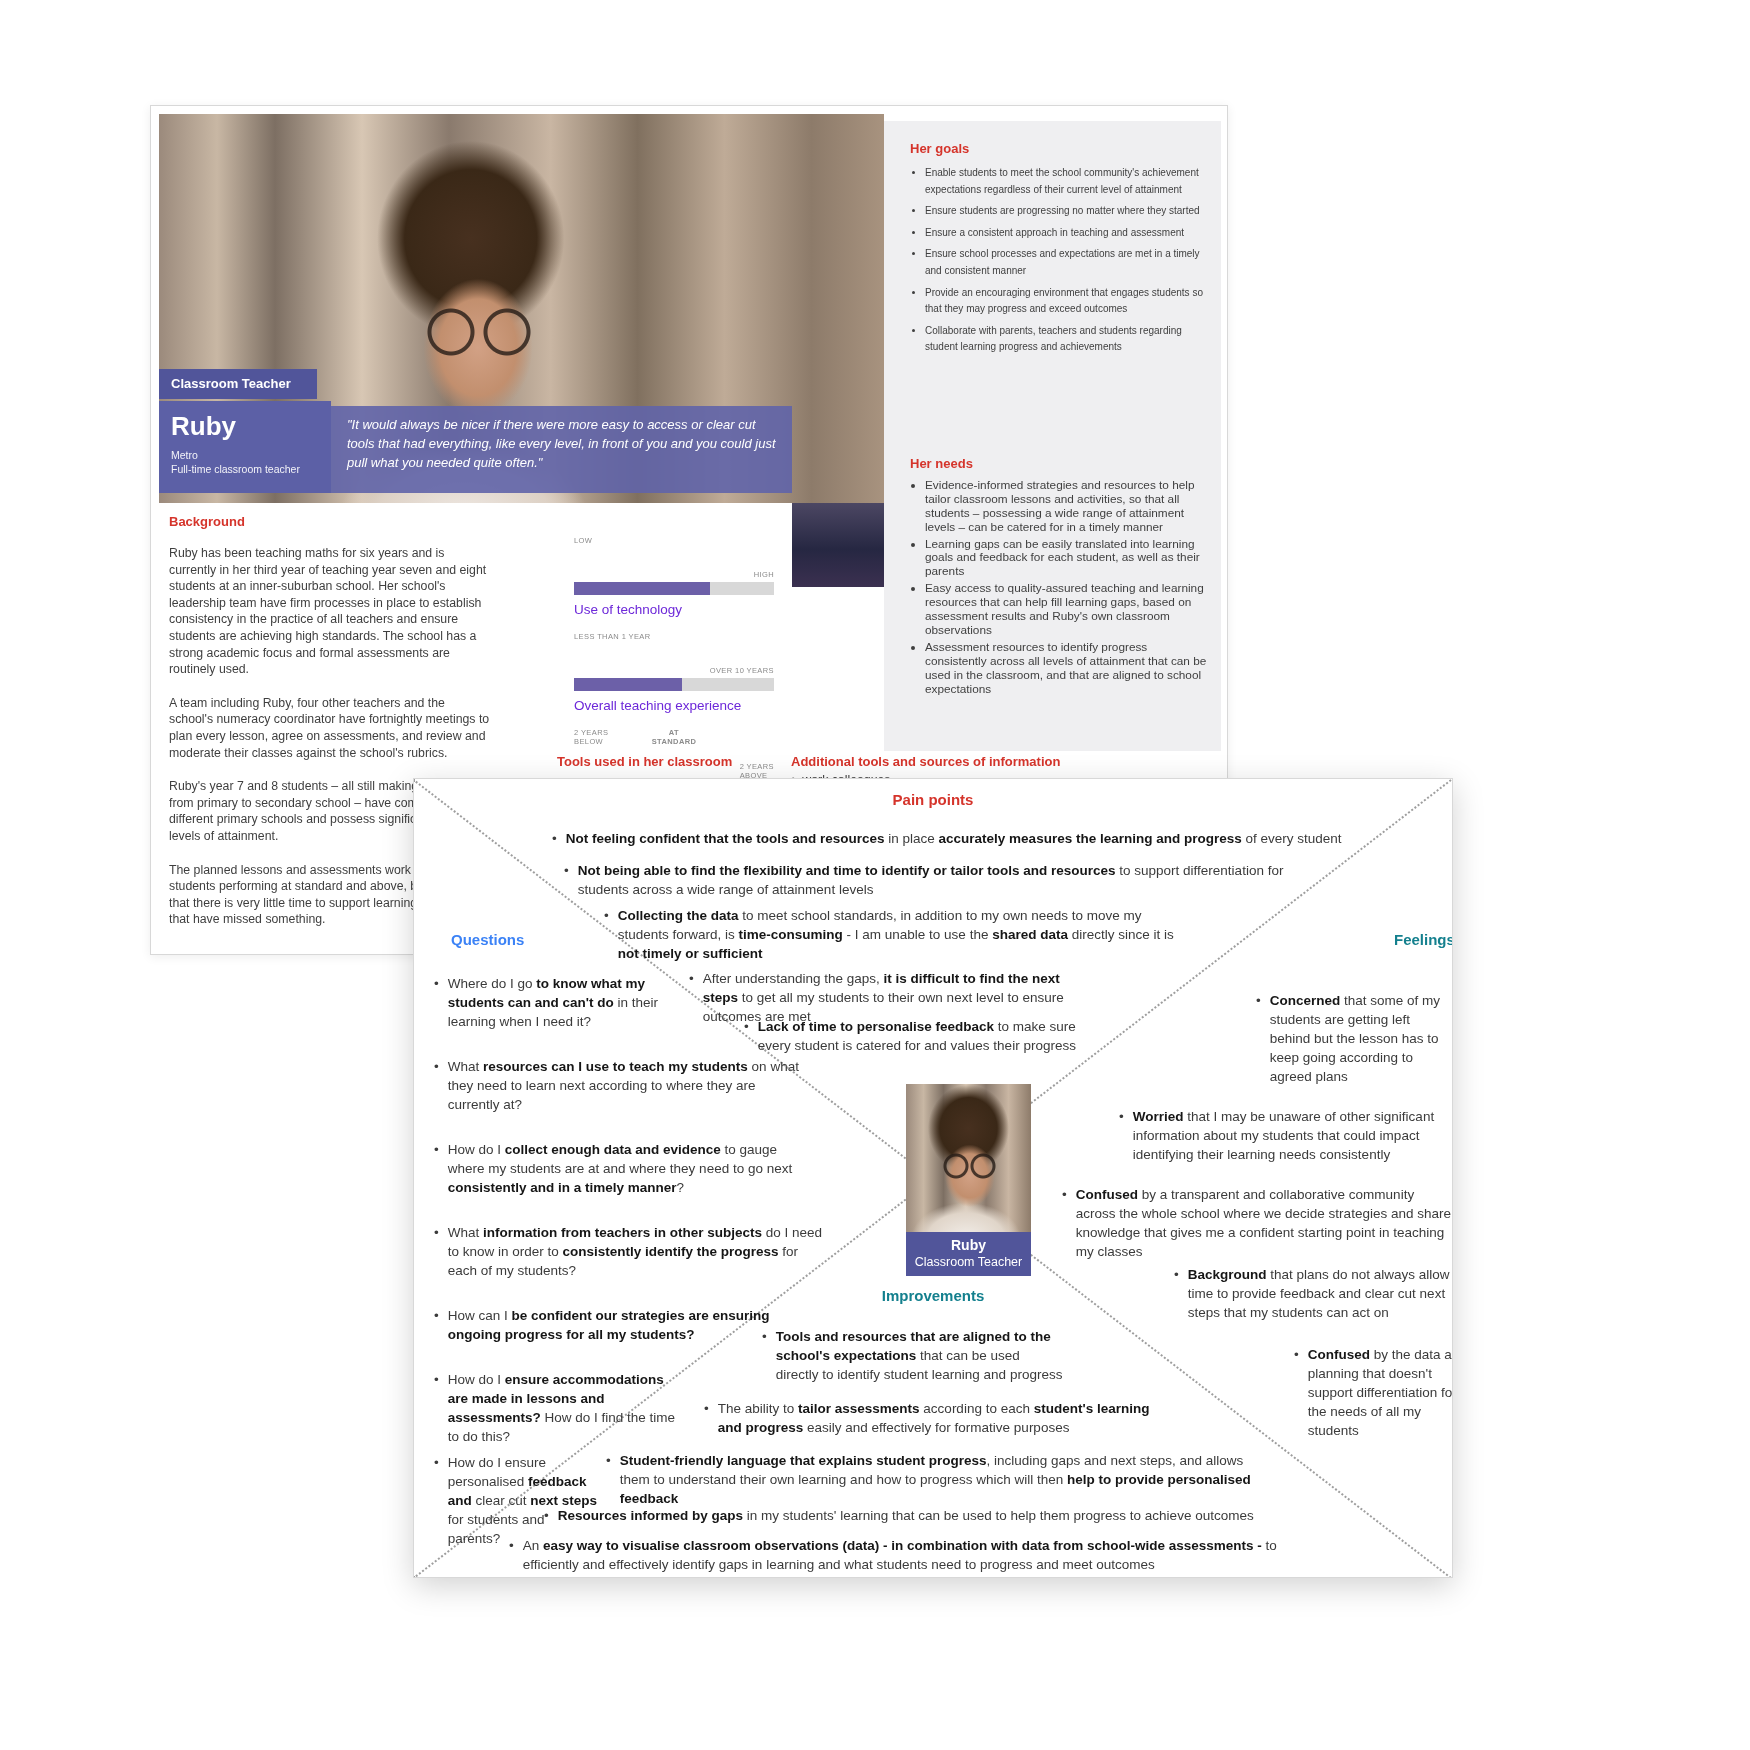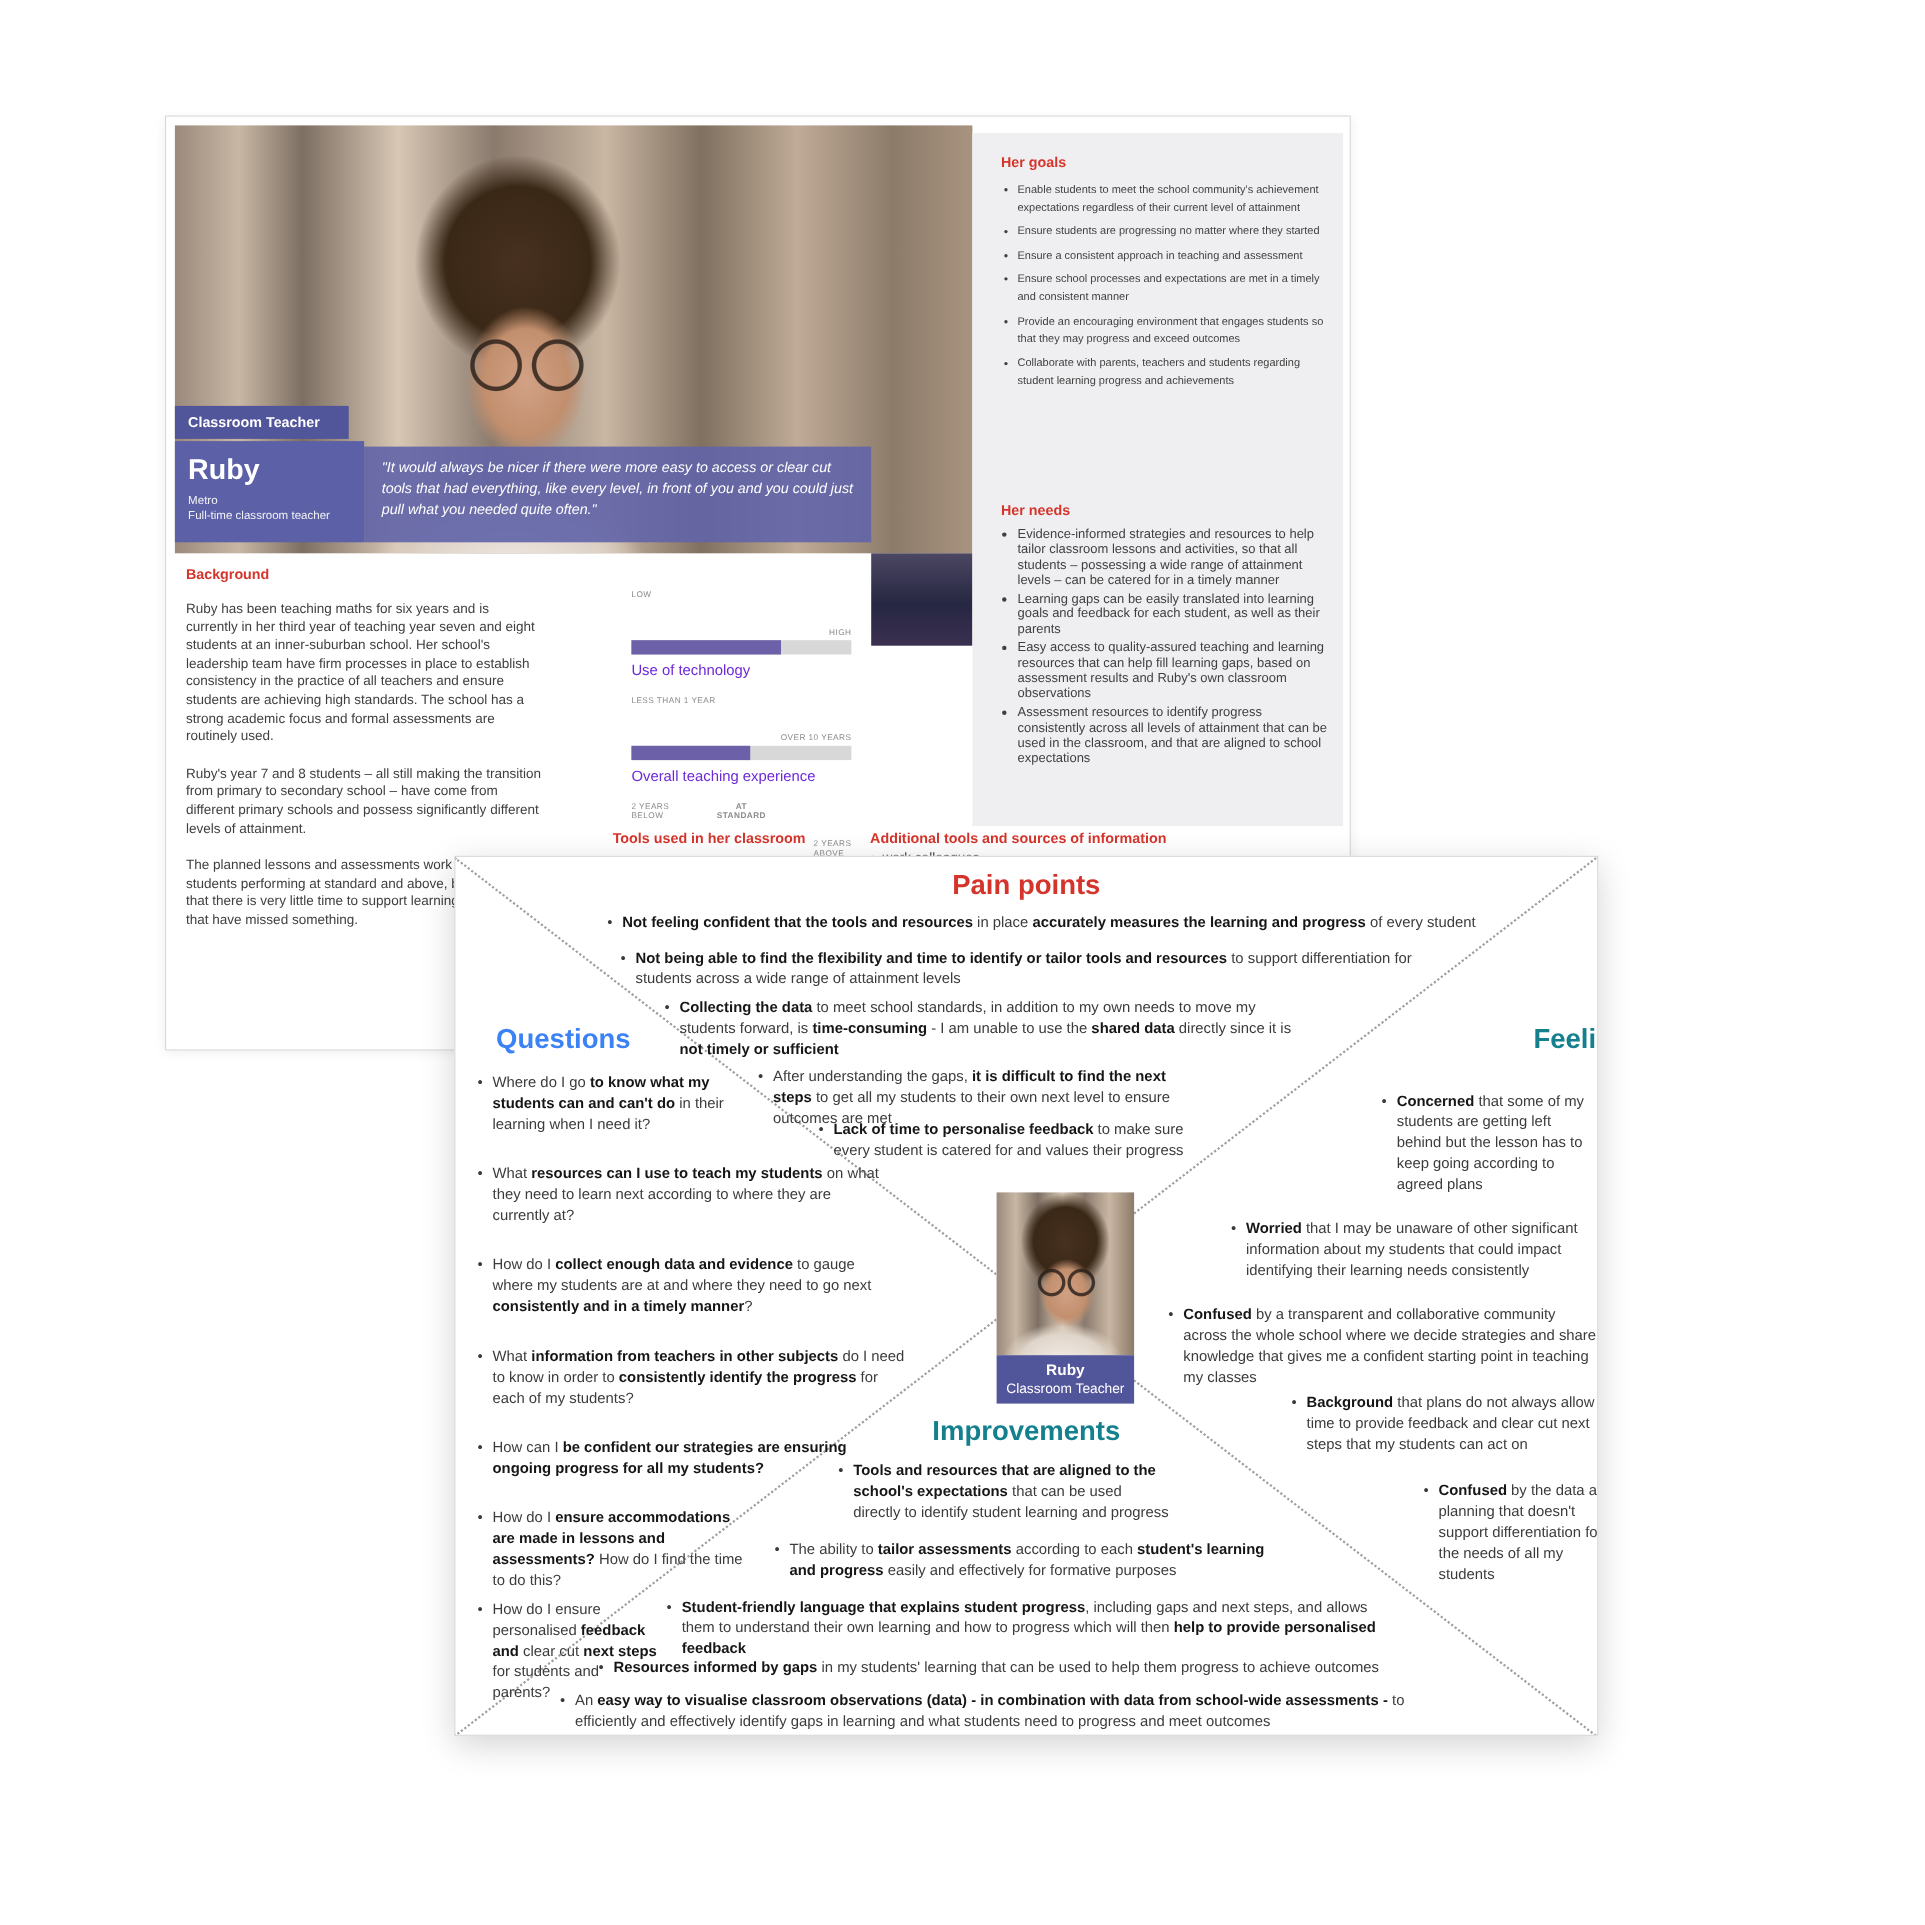--- a/index.html
+++ b/index.html
@@ -57,21 +57,21 @@
   .needs-list li{margin-bottom:3px;}
   .tools-h{left:406px;top:648px;}
   .addl-h{left:640px;top:648px;}
   .addl-list{left:640px;top:667px;font-size:12.3px;color:#3f3f3f;}
   .addl-list .dot{margin-right:7px;}
 
   
   .diag{position:absolute;width:1312px;height:0;border-top:2px dotted #9e9e9e;transform-origin:0 0;}
   #diag-a{left:0;top:0;transform:rotate(37.57deg);}
   #diag-b{left:1040px;top:0;transform:rotate(142.43deg);}
-  .sec-title{position:absolute;font-size:25px;font-weight:bold;}
+  .sec-title{position:absolute;font-size:15px;font-weight:bold;}
   .t-red{color:#d5342b;} .t-indigo{color:#3b82f6;} .t-teal{color:#14808e;}
   .center-title{left:0;right:0;text-align:center;}
   .item{position:absolute;display:flex;gap:9px;font-size:13.5px;line-height:19px;color:#3b3b3b;}
   .item .dot{flex:0 0 auto;}
   .item strong{color:#161616;}
   .card{left:492px;top:305px;width:125px;background:#fff;z-index:3;}
   .card .photo-sm{width:125px;height:148px;
     background:
       radial-gradient(circle at 50px 82px, rgba(255,255,255,0) 9px, rgba(38,28,22,.8) 10px, rgba(38,28,22,.8) 12px, rgba(255,255,255,0) 13px),
       radial-gradient(circle at 77px 82px, rgba(255,255,255,0) 9px, rgba(38,28,22,.8) 10px, rgba(38,28,22,.8) 12px, rgba(255,255,255,0) 13px),
@@ -96,20 +96,21 @@
     <div class="pname">Ruby</div>
     <div class="meta">Metro</div>
     <div class="meta">Full-time classroom teacher</div>
   </div>
 
   <div class="abs quoteblock">"It would always be nicer if there were more easy to access or clear cut tools that had everything, like every level, in front of you and you could just pull what you needed quite often."</div>
 
   <div class="abs leftcol">
     <span class="red-h">Background</span>
     <p class="para">Ruby has been teaching maths for six years and is currently in her third year of teaching year seven and eight students at an inner-suburban school. Her school's leadership team have firm processes in place to establish consistency in the practice of all teachers and ensure students are achieving high standards. The school has a strong academic focus and formal assessments are routinely used.</p>
+    <p class="para">A team including Ruby, four other teachers and the school's numeracy coordinator have fortnightly meetings to plan every lesson, agree on assessments, and review and moderate their classes against the school's rubrics.</p>
     <p class="para">Ruby's year 7 and 8 students – all still making the transition from primary to secondary school – have come from different primary schools and possess significantly different levels of attainment.</p>
     <p class="para">The planned lessons and assessments work well for students performing at standard and above, but Ruby feels that there is very little time to support learning for students that have missed something.</p>
   </div>
 
   <div class="abs slidercol">
     <div>
       <div class="mini-row">
         <span>LOW</span>
         <span class="rt">HIGH</span>
       </div>

